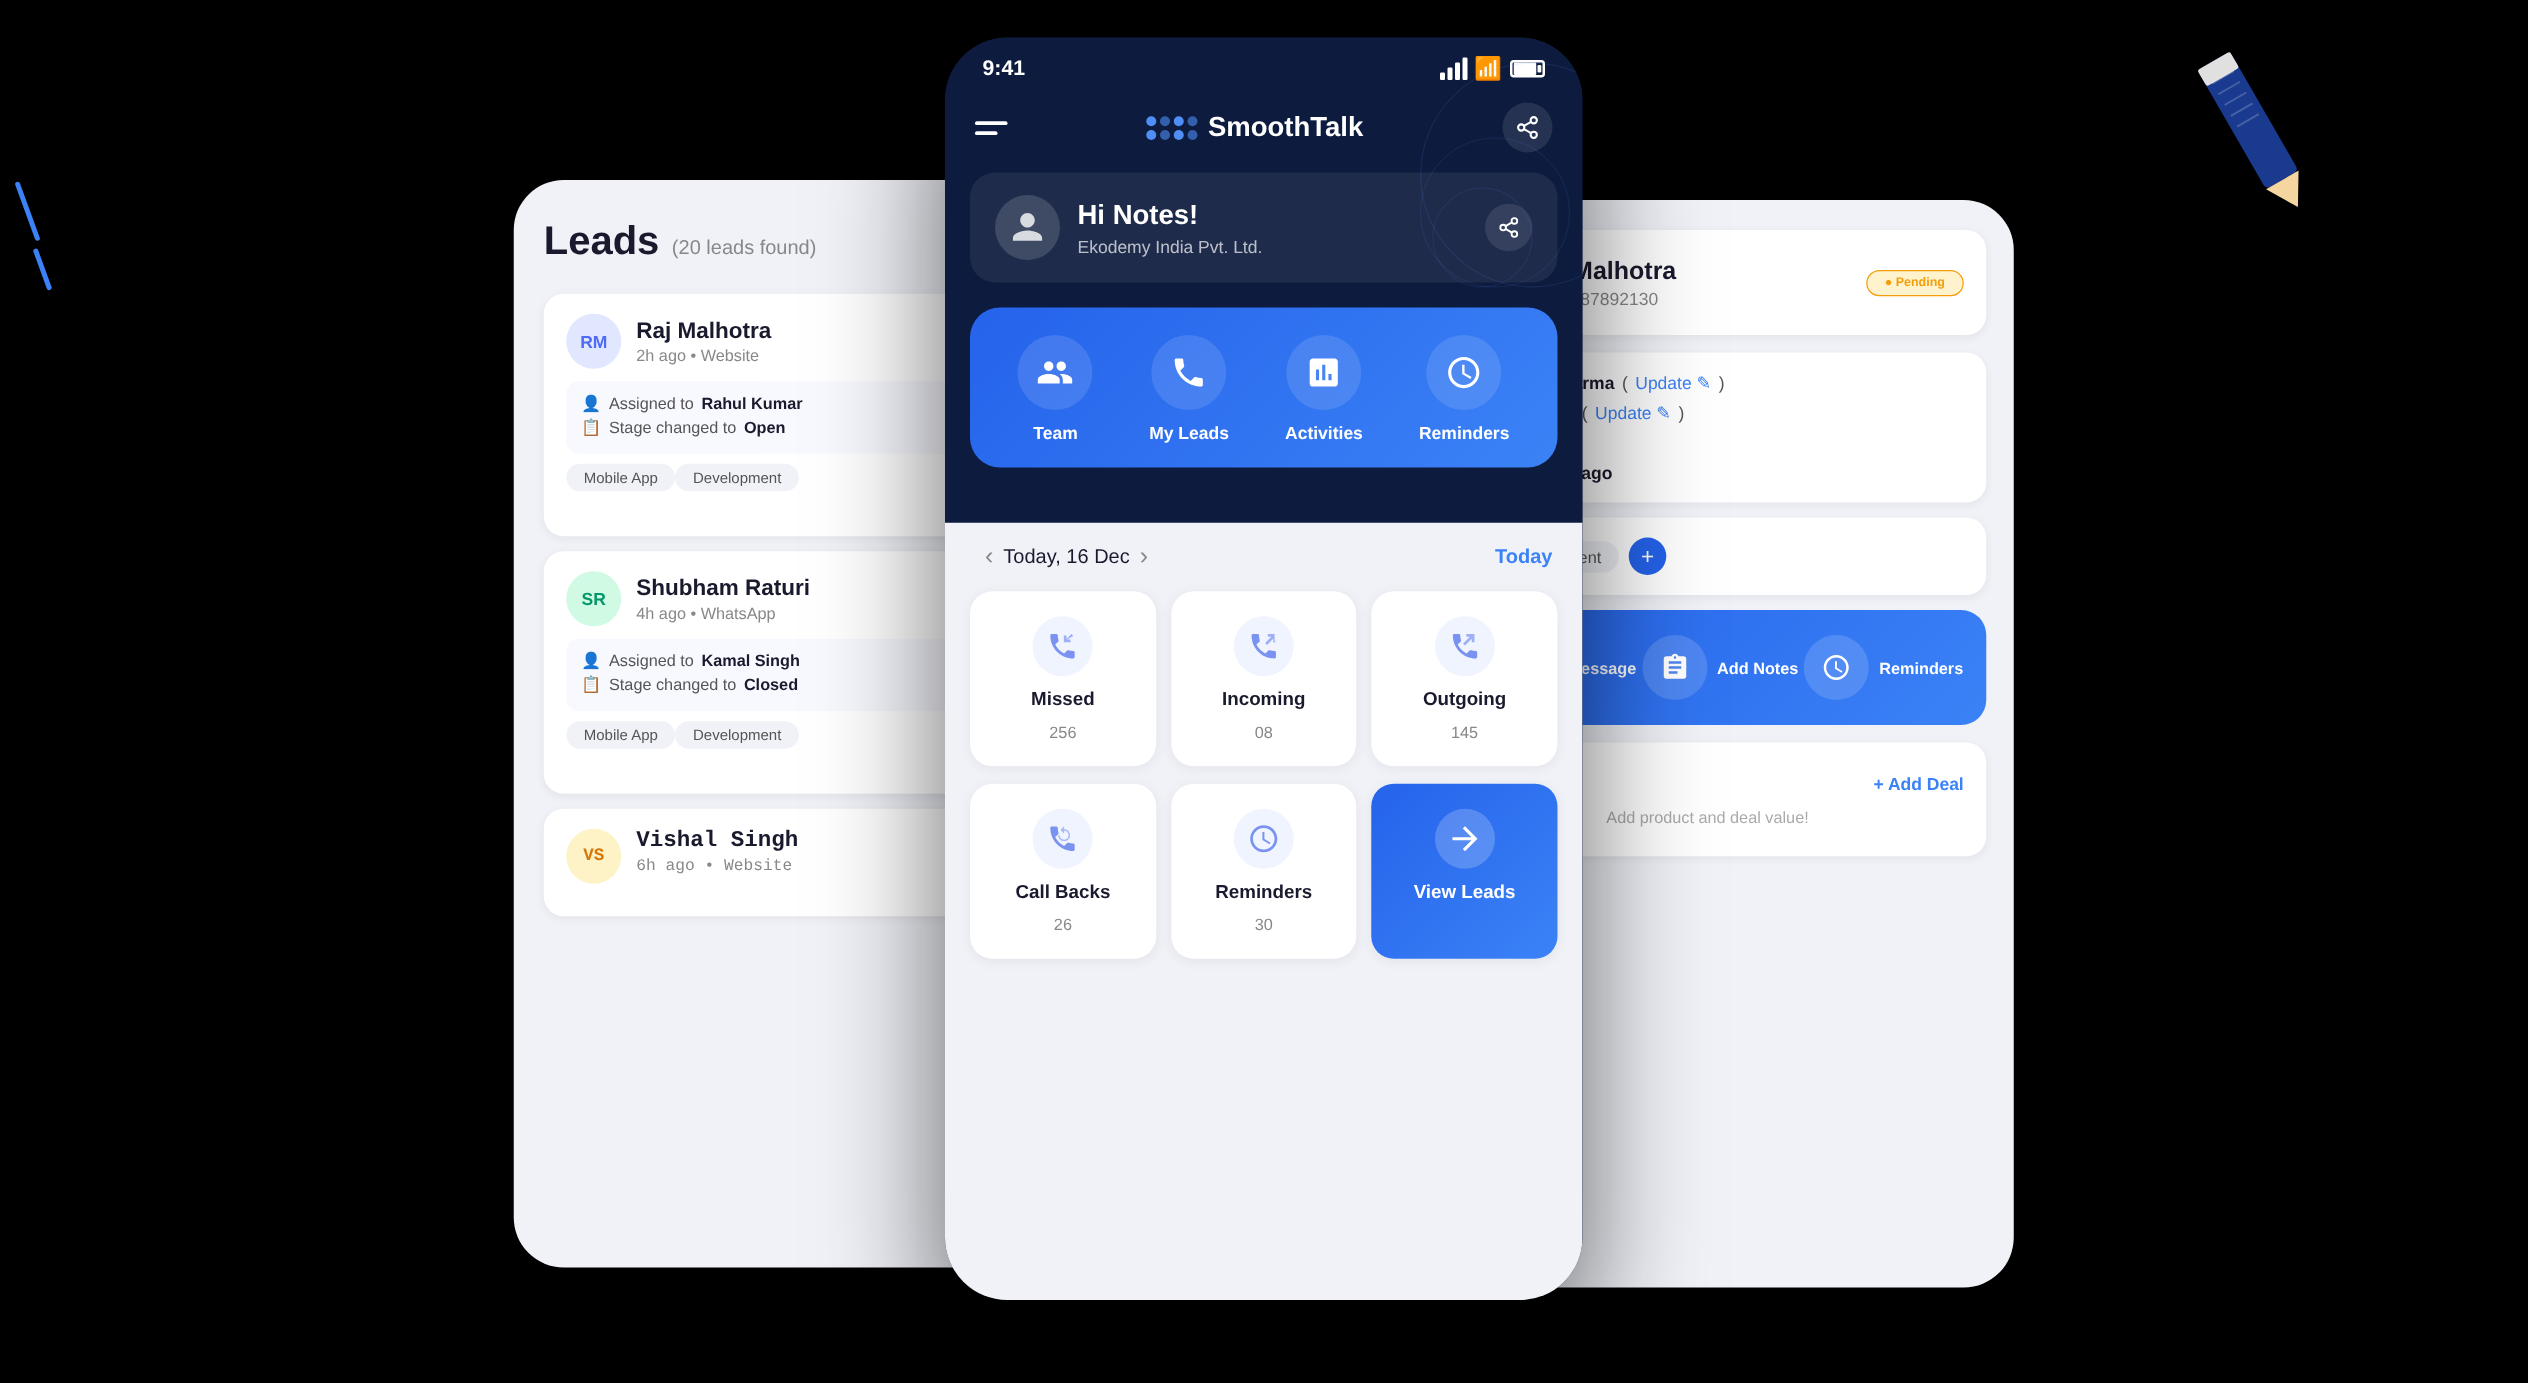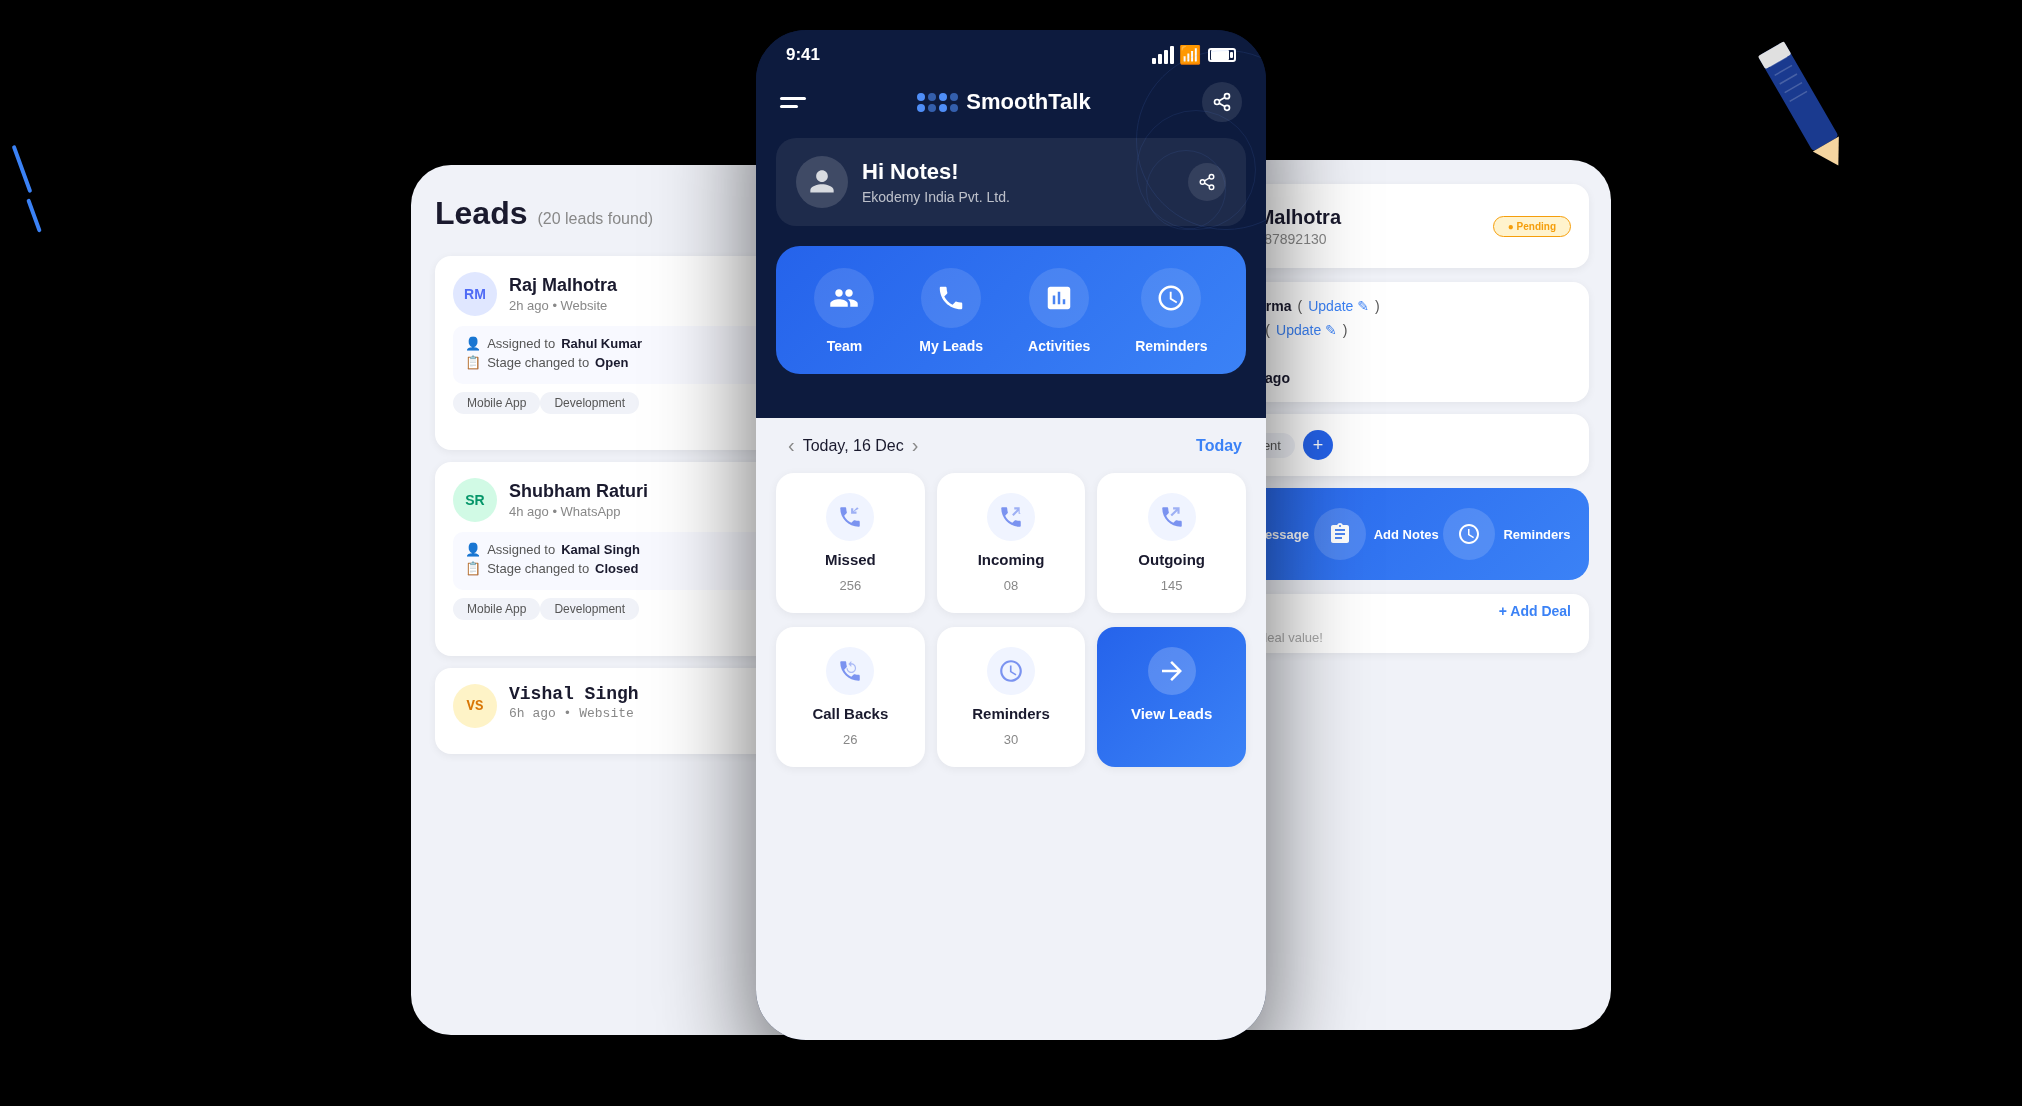--- a/index.html
+++ b/index.html
@@ -40,21 +40,21 @@
       height: 1040px;
       display: flex;
       align-items: flex-start;
       justify-content: center;
     }
 
     
     .phone-left {
       position: absolute;
       left: 0px;
-      top: 135px;
+      top: 114px;
       width: 490px;
       height: 870px;
       background: #f0f2f8;
       border-radius: 40px;
       overflow: hidden;
       box-shadow: 0 30px 80px rgba(0,0,0,0.4);
       z-index: 1;
     }
 
     .phone-left-inner {
@@ -507,22 +507,23 @@
     .action-label {
       color: #fff;
       font-size: 13px;
       font-weight: 600;
     }
 
     
     .products-section {
       background: #fff;
       border-radius: 16px;
-      padding: 8px 18px;
+      padding: 24px 18px;
       box-shadow: 0 2px 8px rgba(0,0,0,0.06);
+      text-align: center;
     }
     .products-header {
       display: flex;
       justify-content: space-between;
       align-items: center;
       margin-bottom: 10px;
     }
     .products-title { font-size: 16px; font-weight: 700; color: #1a1a2e; }
     .add-deal-btn { font-size: 14px; color: #3b82f6; font-weight: 600; cursor: pointer; }
     .products-empty { font-size: 13px; color: #aaa; }

